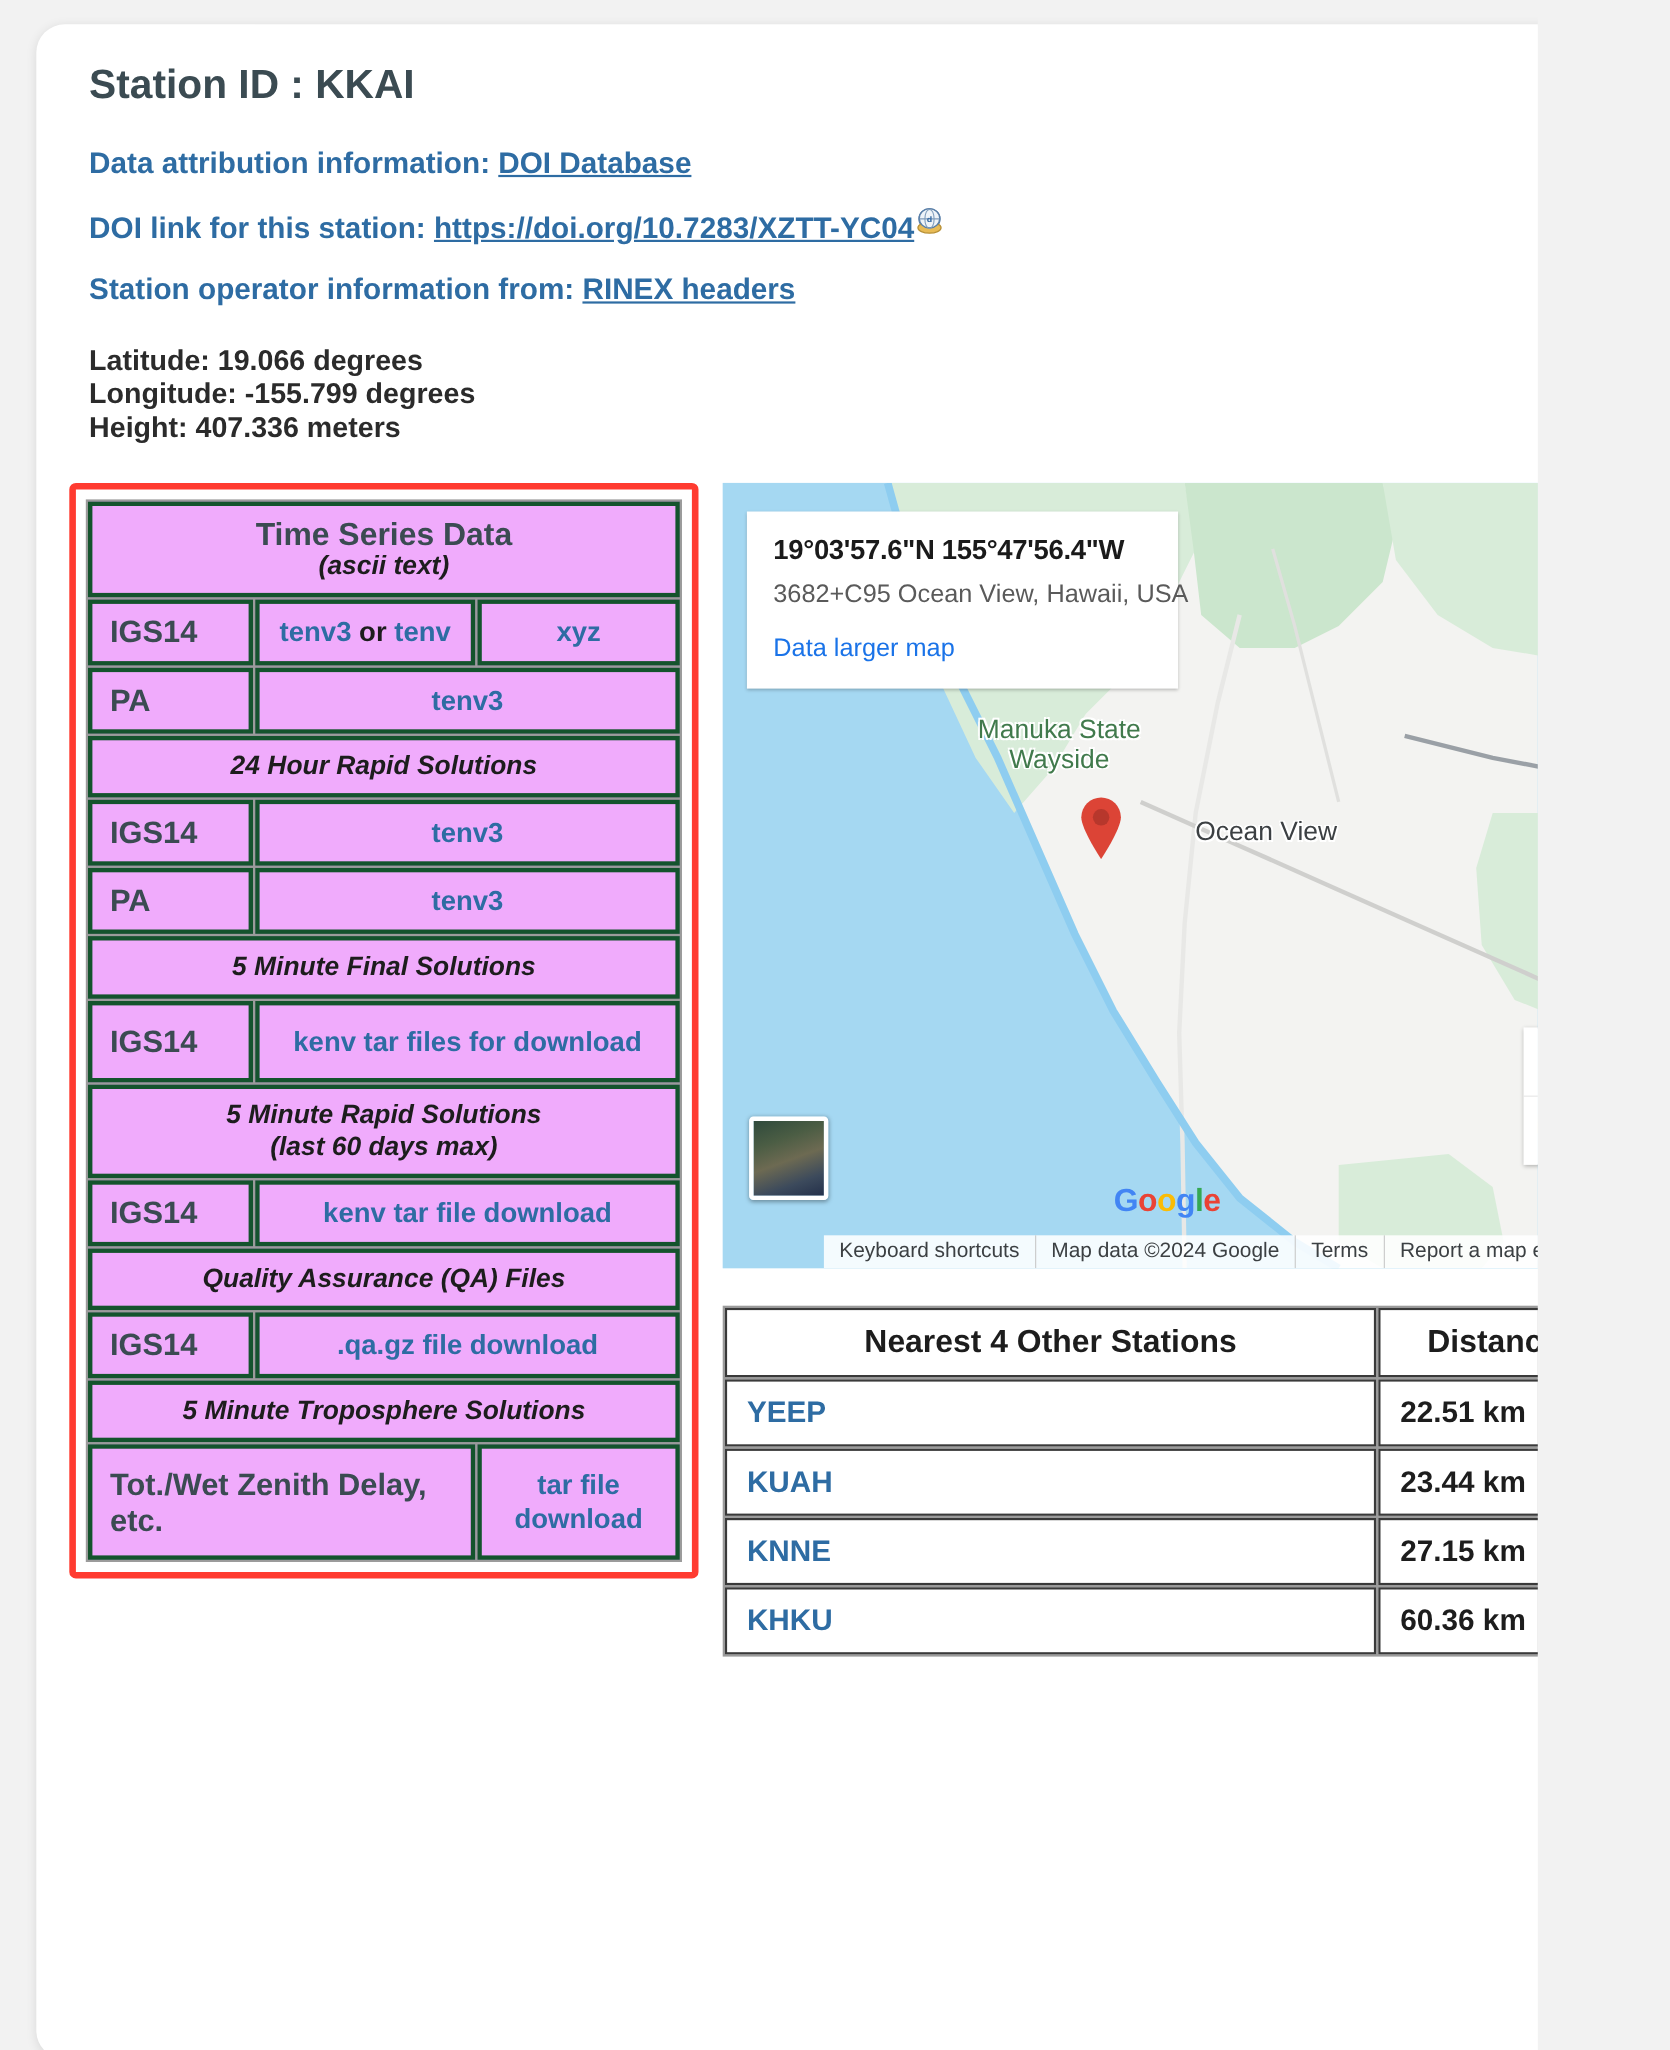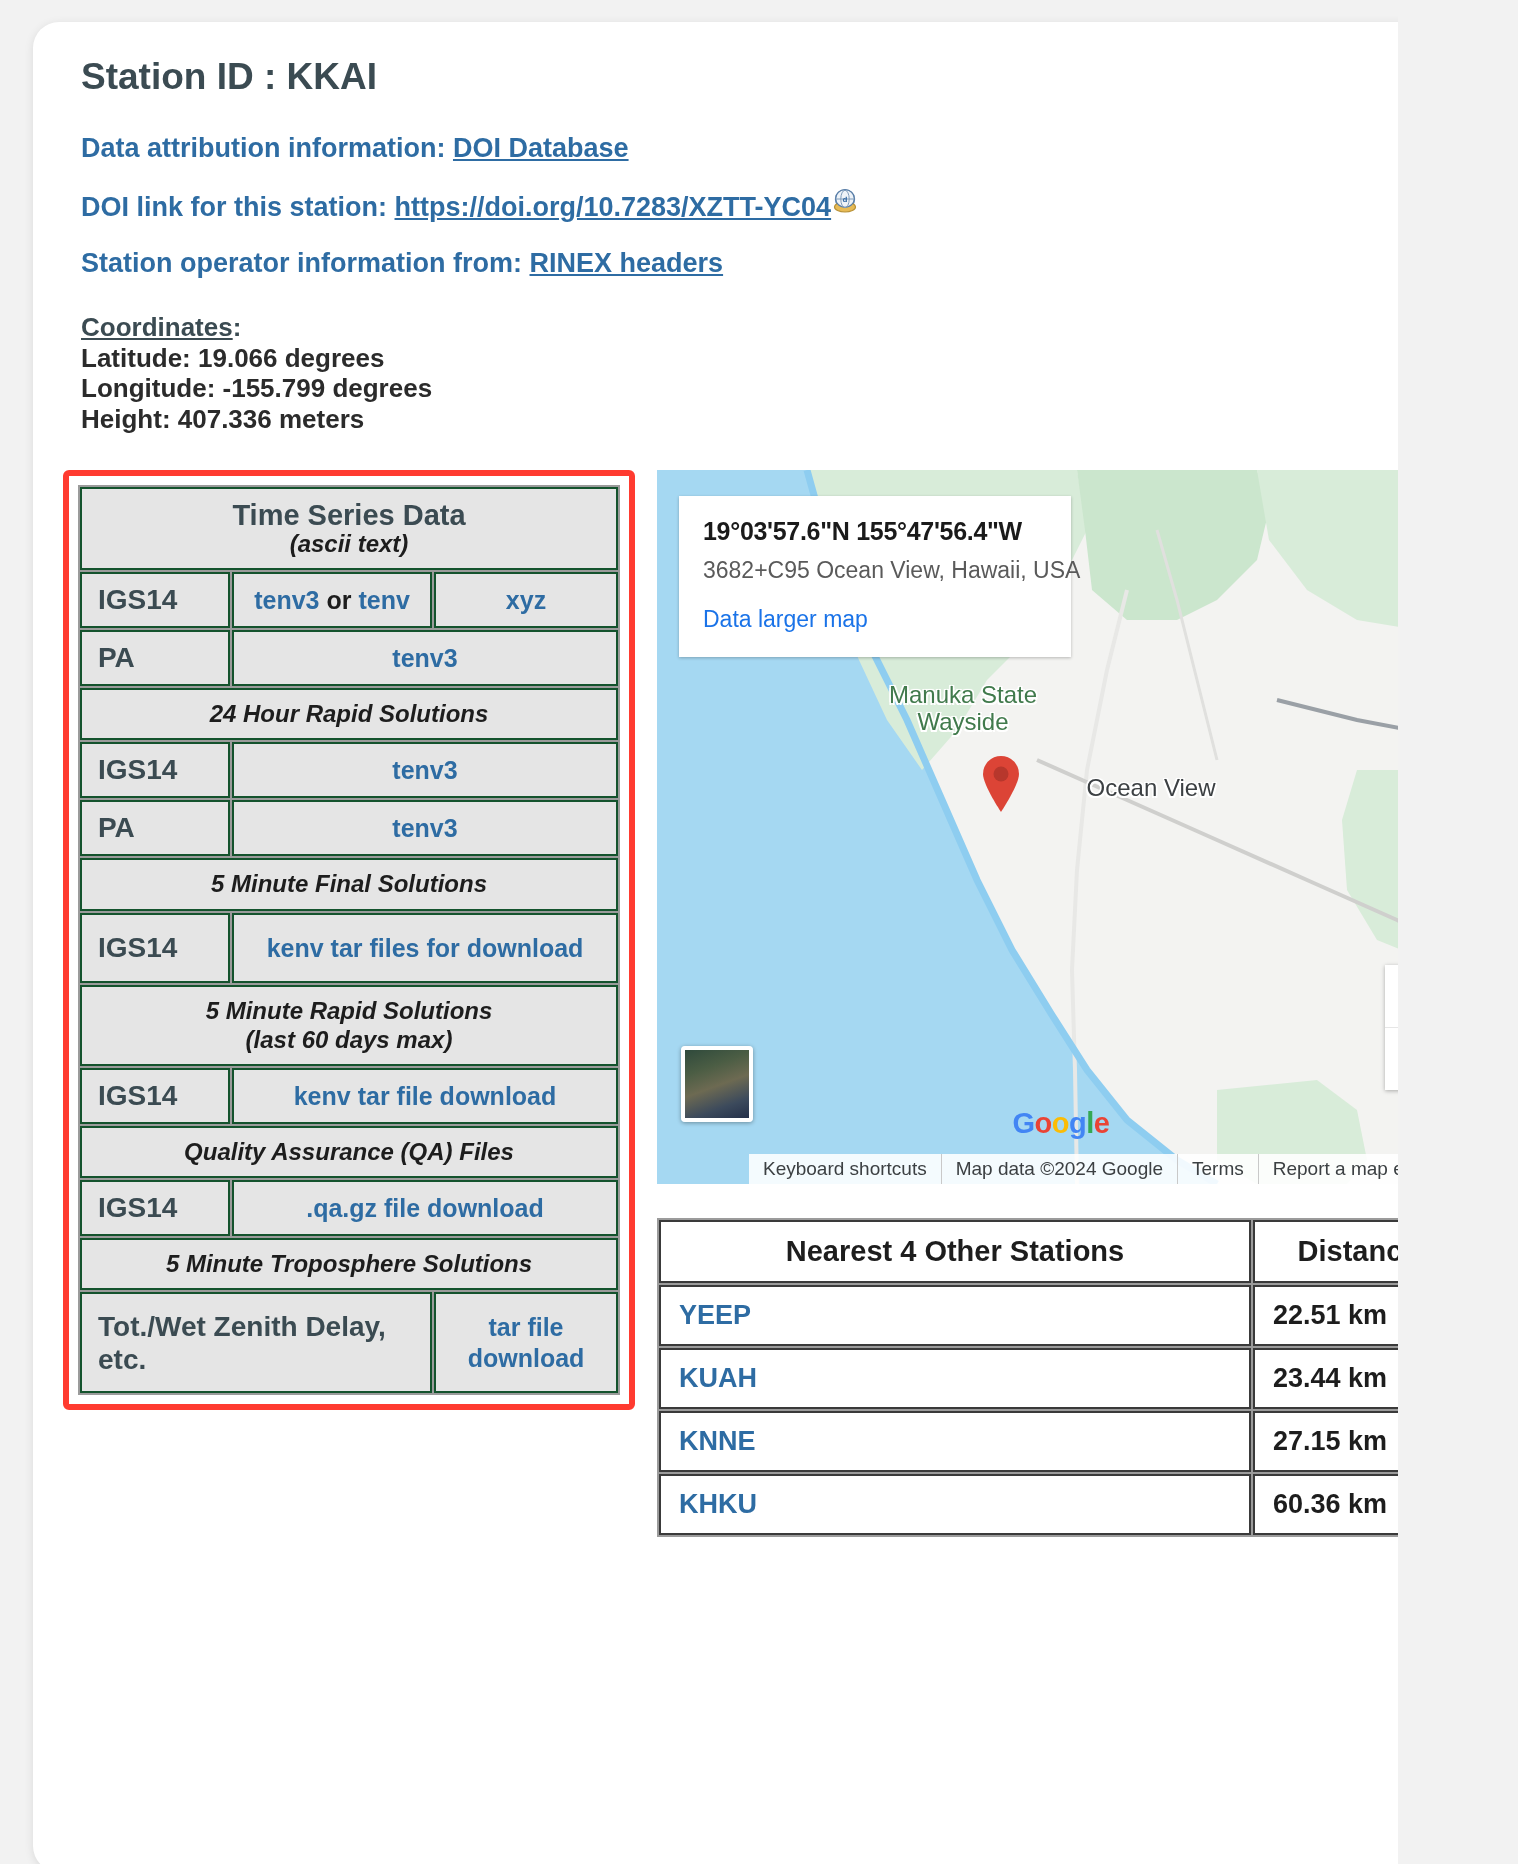--- a/index.html
+++ b/index.html
@@ -89,22 +89,22 @@
     border-radius: 6px;
     flex: 0 0 auto;
   }
   table.ts {
     width: 100%;
     border-collapse: separate;
     border-spacing: 2px;
     background: #9b9b9b;
   }
   table.ts td {
-    background: #e5e5e5;
-    border: 2px solid #14532d;
+    background: #f0abfc;
+    border: 4px solid #14532d;
     padding: 10px 6px;
     text-align: center;
     vertical-align: middle;
   }
   .ts-title {
     font-size: 29px;
     font-weight: bold;
     color: #3b4b52;
     line-height: 1.12;
   }
@@ -325,21 +325,20 @@
               <text x="13" y="14" font-size="7" fill="#3b6ea5" text-anchor="middle" font-family="DejaVu Sans">d</text>
             </svg></span>
       </div>
       <div class="attr-line">
         <span>Station operator information from: </span><a href="#">RINEX headers</a>
       </div>
     </div>
 
 
     <div class="coords-block">
-      <div class="coords-head"><span class="u">Coordinates</span><span>:</span></div>
       <div class="coords-line">Latitude: 19.066 degrees</div>
       <div class="coords-line">Longitude: -155.799 degrees</div>
       <div class="coords-line">Height: 407.336 meters</div>
     </div>
 
     <div class="cols">
 
       <div class="ts-wrap">
         <table class="ts">
           <tbody>

